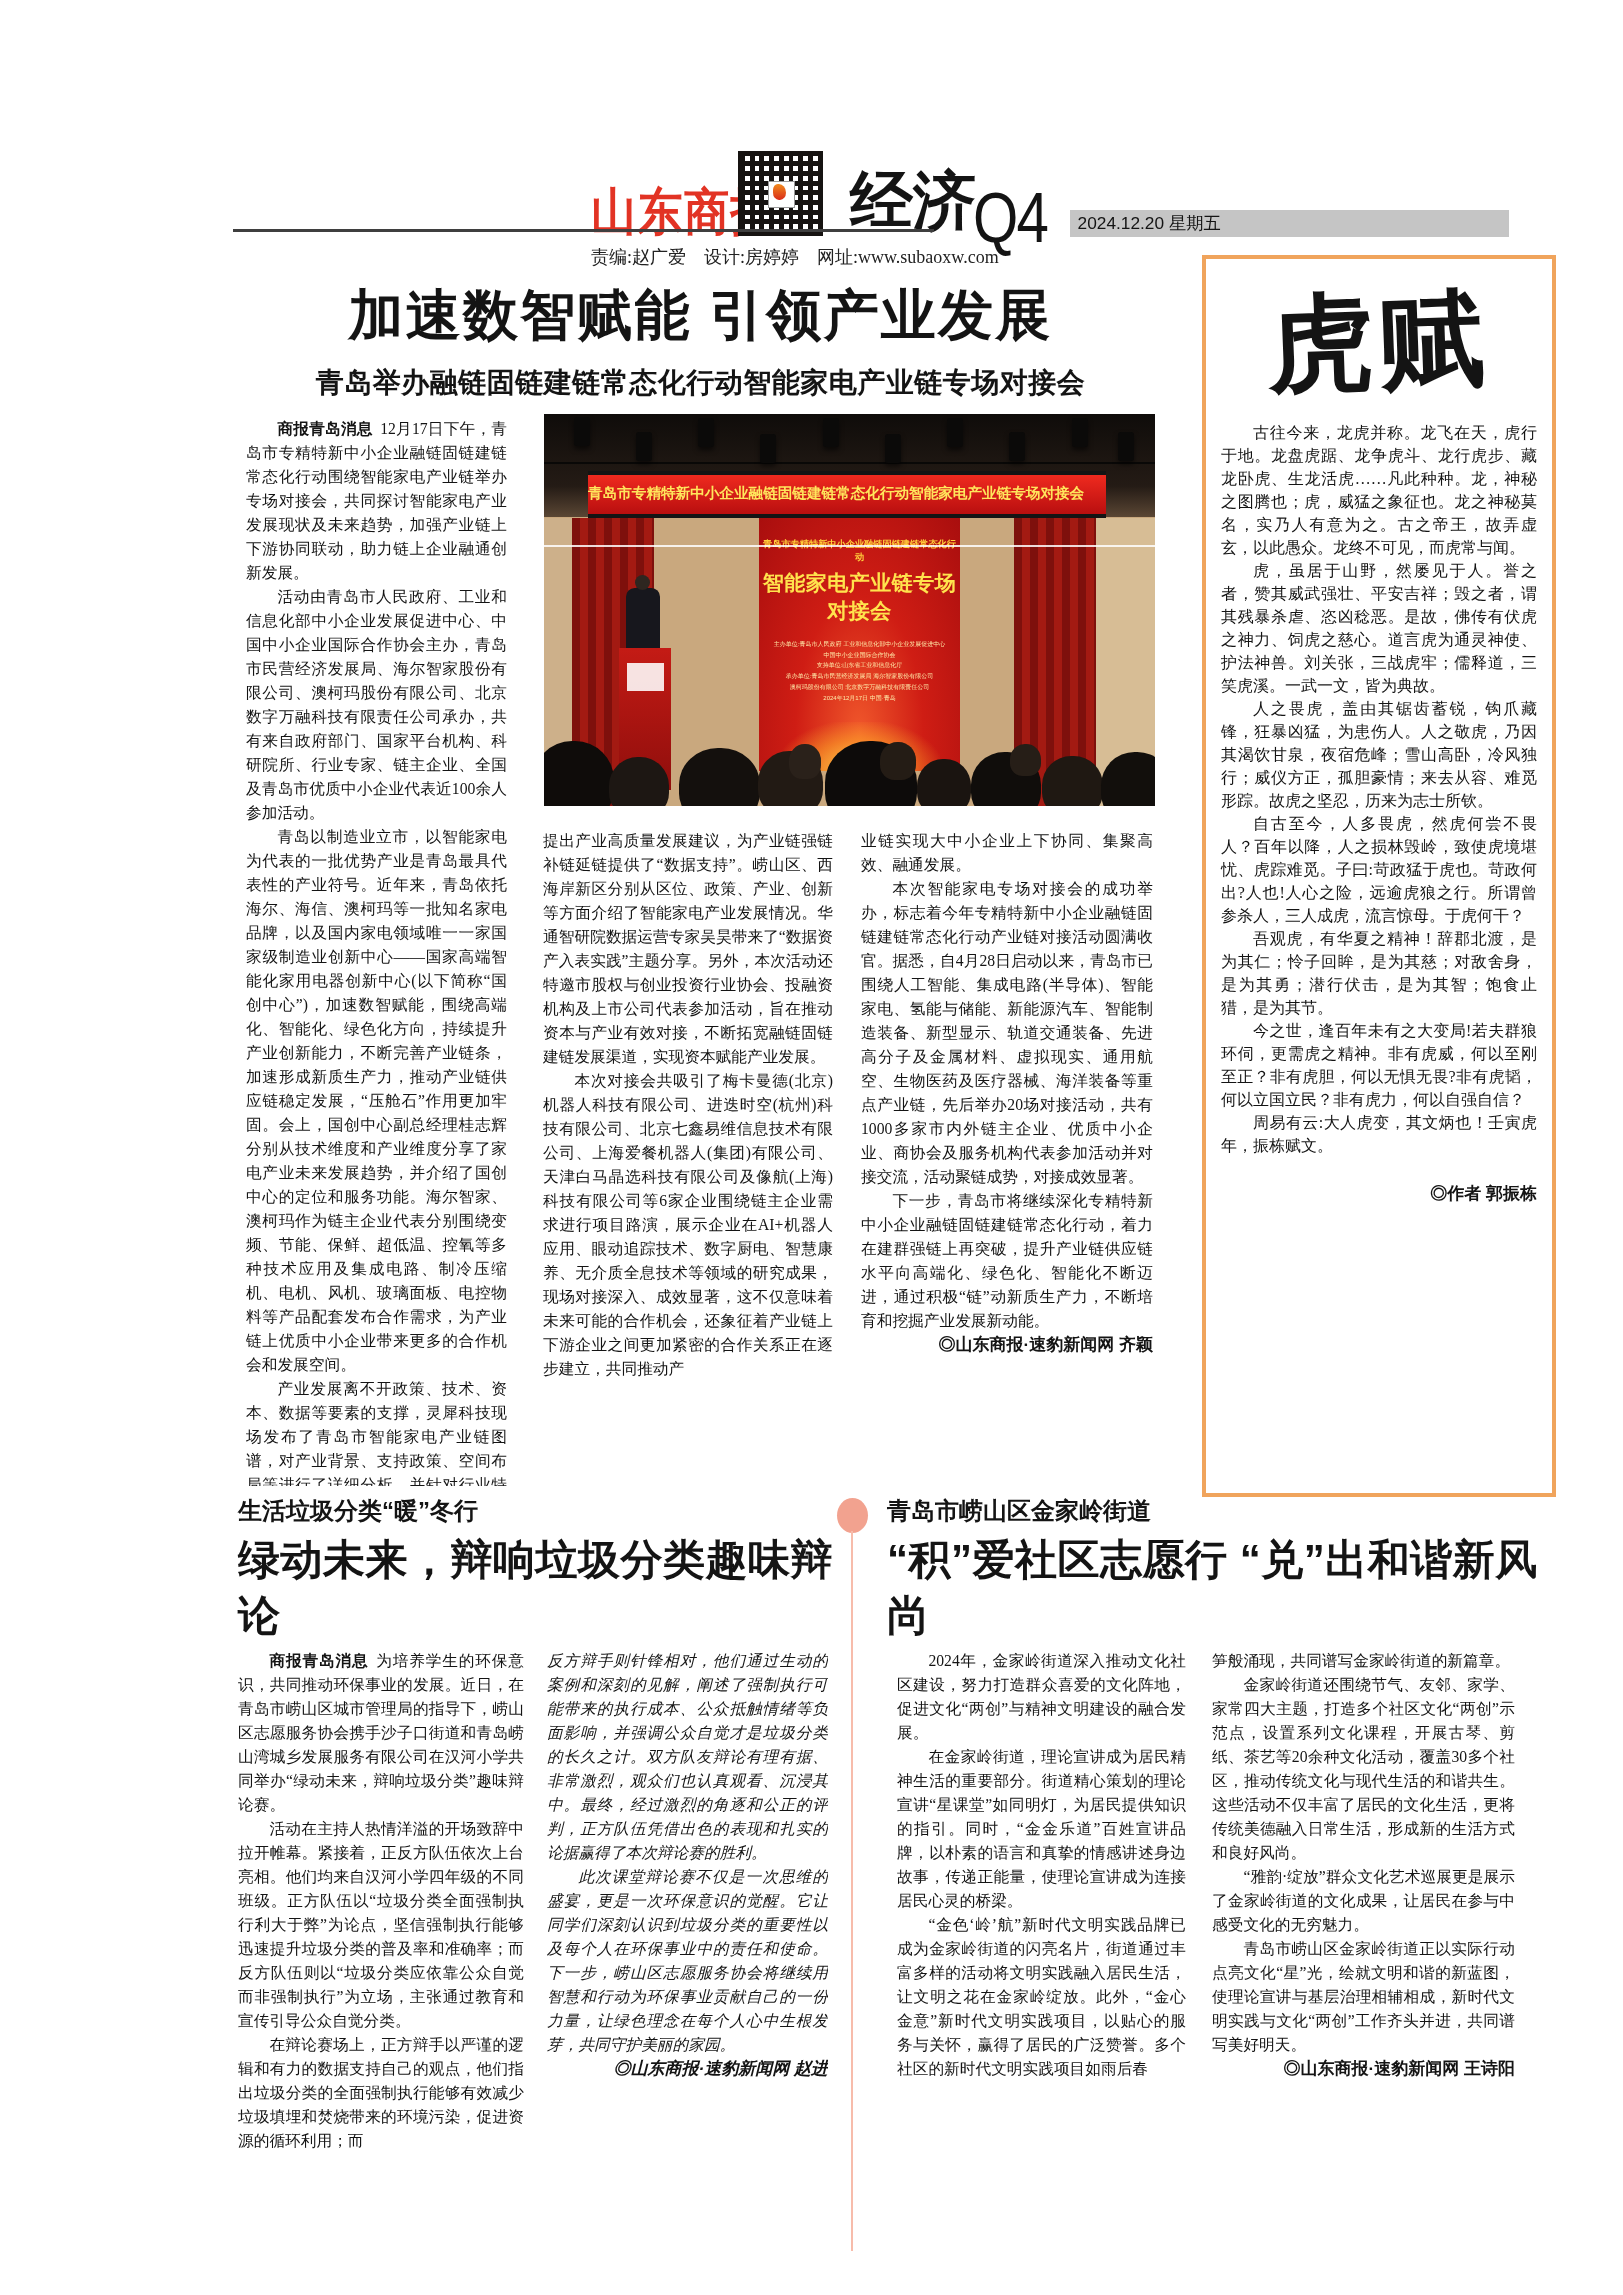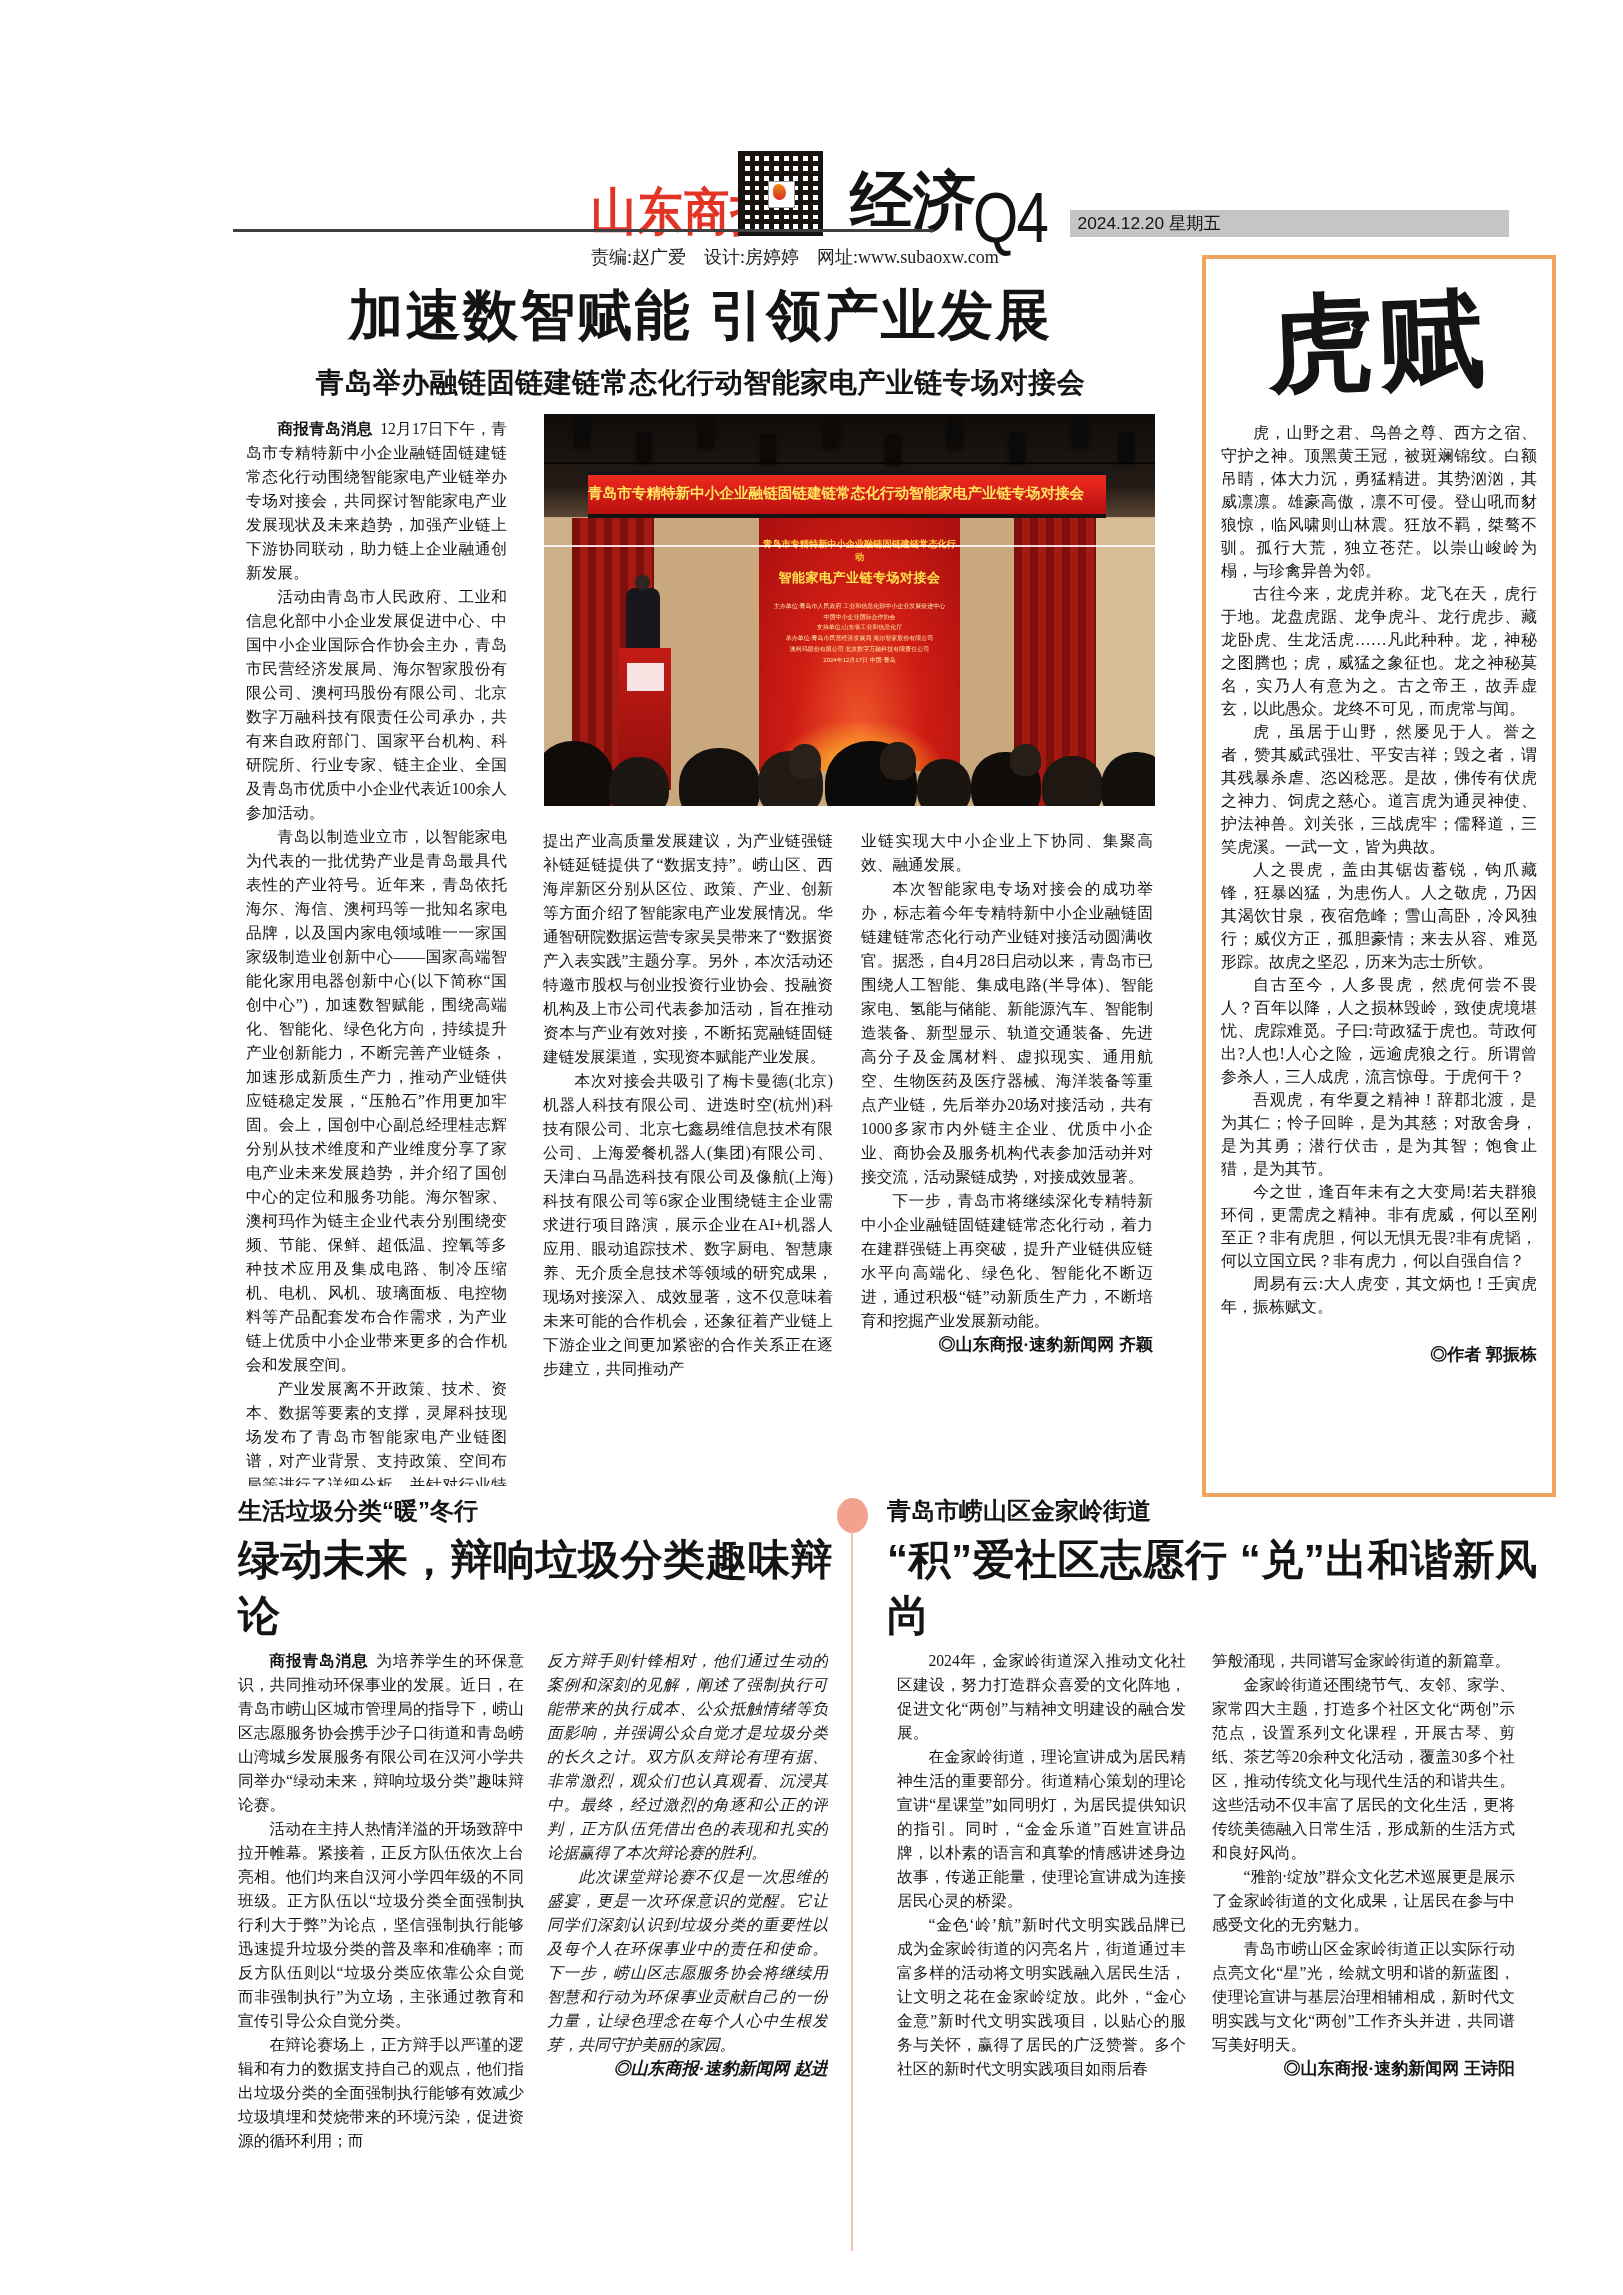--- a/index.html
+++ b/index.html
@@ -52,21 +52,21 @@
        text-align:left;line-height:36px;letter-spacing:0px;overflow:hidden;white-space:nowrap;}
   .curtain{position:absolute;top:104px;bottom:0;width:82px;
        background:repeating-linear-gradient(90deg,#7e100c 0 7.6px,#a31a12 7.6px 16px);}
   .curtain.left{left:28px;} .curtain.right{left:470px;}
   .wallshade{position:absolute;top:104px;bottom:0;left:0;width:28px;background:#cdb08a;}
   .wallshade.r{left:552px;width:60px;background:#d7bd95;}
   .screen{position:absolute;left:215px;top:104px;width:201px;height:253px;box-sizing:border-box;
        background:radial-gradient(ellipse at 50% 85%,#f0572b 0%,#cf1d14 45%,#a90e0e 100%);
        text-align:center;color:#ffd94d;padding-top:19.5px;overflow:hidden;}
   .screen .s1{font-size:9.2px;font-weight:bold;color:#ffce3c;font-family:"DejaVu Serif",serif;}
-  .screen .s2{font-size:13px;font-weight:900;font-family:Liberation Serif, serif;color:#ffe34d;margin-top:5.4px;letter-spacing:0.5px;}
+  .screen .s2{font-size:21px;font-weight:900;font-family:Liberation Serif, serif;color:#ffe34d;margin-top:5.4px;letter-spacing:0.5px;}
   .screen .info{margin-top:14px;font-size:6px;line-height:10.8px;color:#ffe9a8;font-family:"Liberation Sans",sans-serif;}
   .screen .glow{position:absolute;left:10%;bottom:0;width:80%;height:49px;
        background:radial-gradient(ellipse at 50% 100%,#ffd24a 0%,rgba(255,170,40,.55) 45%,transparent 75%);}
   .fold{position:absolute;left:0;top:131px;width:100%;height:1.6px;background:rgba(255,255,255,.85);}
   .podium{position:absolute;left:75px;top:234px;width:52px;height:142px;background:linear-gradient(#c41b15,#8f0e0c);}
   .podium i{position:absolute;left:7.6px;top:15px;width:37px;height:28px;background:rgba(255,255,255,.88);}
   .speaker{position:absolute;left:82px;top:174px;width:34px;height:66px;background:#17171d;border-radius:8.7px 8.7px 0 0;}
   .speaker i{position:absolute;left:9.2px;top:-13px;width:15px;height:15px;border-radius:50%;background:#2e2620;}
   .audience span{position:absolute;border-radius:48% 48% 40% 40%;background:#171210;}
   .audience span:nth-child(1){left:-10.8px;bottom:-16px;width:81px;height:81px;background:#0f0c0a;}
@@ -193,21 +193,20 @@
 
 <div class="col" id="m-c3">
   <p class="cont">业链实现大中小企业上下协同、集聚高效、融通发展。</p>
   <p>本次智能家电专场对接会的成功举办，标志着今年专精特新中小企业融链固链建链常态化行动产业链对接活动圆满收官。据悉，自4月28日启动以来，青岛市已围绕人工智能、集成电路(半导体)、智能家电、氢能与储能、新能源汽车、智能制造装备、新型显示、轨道交通装备、先进高分子及金属材料、虚拟现实、通用航空、生物医药及医疗器械、海洋装备等重点产业链，先后举办20场对接活动，共有1000多家市内外链主企业、优质中小企业、商协会及服务机构代表参加活动并对接交流，活动聚链成势，对接成效显著。</p>
   <p>下一步，青岛市将继续深化专精特新中小企业融链固链建链常态化行动，着力在建群强链上再突破，提升产业链供应链水平向高端化、绿色化、智能化不断迈进，通过积极“链”动新质生产力，不断培育和挖掘产业发展新动能。</p>
   <p class="byline">◎山东商报·速豹新闻网 齐颖</p>
 </div>
 
 <div class="abs tiger">
   <div class="t-title">虎赋</div>
-  <p>虎，山野之君、鸟兽之尊、西方之宿、守护之神。顶黑黄王冠，被斑斓锦纹。白额吊睛，体大力沉，勇猛精进。其势汹汹，其威凛凛。雄豪高傲，凛不可侵。登山吼而豺狼惊，临风啸则山林震。狂放不羁，桀骜不驯。孤行大荒，独立苍茫。以崇山峻岭为榻，与珍禽异兽为邻。</p>
   <p>古往今来，龙虎并称。龙飞在天，虎行于地。龙盘虎踞、龙争虎斗、龙行虎步、藏龙卧虎、生龙活虎……凡此种种。龙，神秘之图腾也；虎，威猛之象征也。龙之神秘莫名，实乃人有意为之。古之帝王，故弄虚玄，以此愚众。龙终不可见，而虎常与闻。</p>
   <p>虎，虽居于山野，然屡见于人。誉之者，赞其威武强壮、平安吉祥；毁之者，谓其残暴杀虐、恣凶稔恶。是故，佛传有伏虎之神力、饲虎之慈心。道言虎为通灵神使、护法神兽。刘关张，三战虎牢；儒释道，三笑虎溪。一武一文，皆为典故。</p>
   <p>人之畏虎，盖由其锯齿蓄锐，钩爪藏锋，狂暴凶猛，为患伤人。人之敬虎，乃因其渴饮甘泉，夜宿危峰；雪山高卧，冷风独行；威仪方正，孤胆豪情；来去从容、难觅形踪。故虎之坚忍，历来为志士所钦。</p>
   <p>自古至今，人多畏虎，然虎何尝不畏人？百年以降，人之损林毁岭，致使虎境堪忧、虎踪难觅。子曰:苛政猛于虎也。苛政何出?人也!人心之险，远逾虎狼之行。所谓曾参杀人，三人成虎，流言惊母。于虎何干？</p>
   <p>吾观虎，有华夏之精神！辞郡北渡，是为其仁；怜子回眸，是为其慈；对敌舍身，是为其勇；潜行伏击，是为其智；饱食止猎，是为其节。</p>
   <p>今之世，逢百年未有之大变局!若夫群狼环伺，更需虎之精神。非有虎威，何以至刚至正？非有虎胆，何以无惧无畏?非有虎韬，何以立国立民？非有虎力，何以自强自信？</p>
   <p>周易有云:大人虎变，其文炳也！壬寅虎年，振栋赋文。</p>
   <div class="t-author">◎作者 郭振栋</div>
 </div>
 

